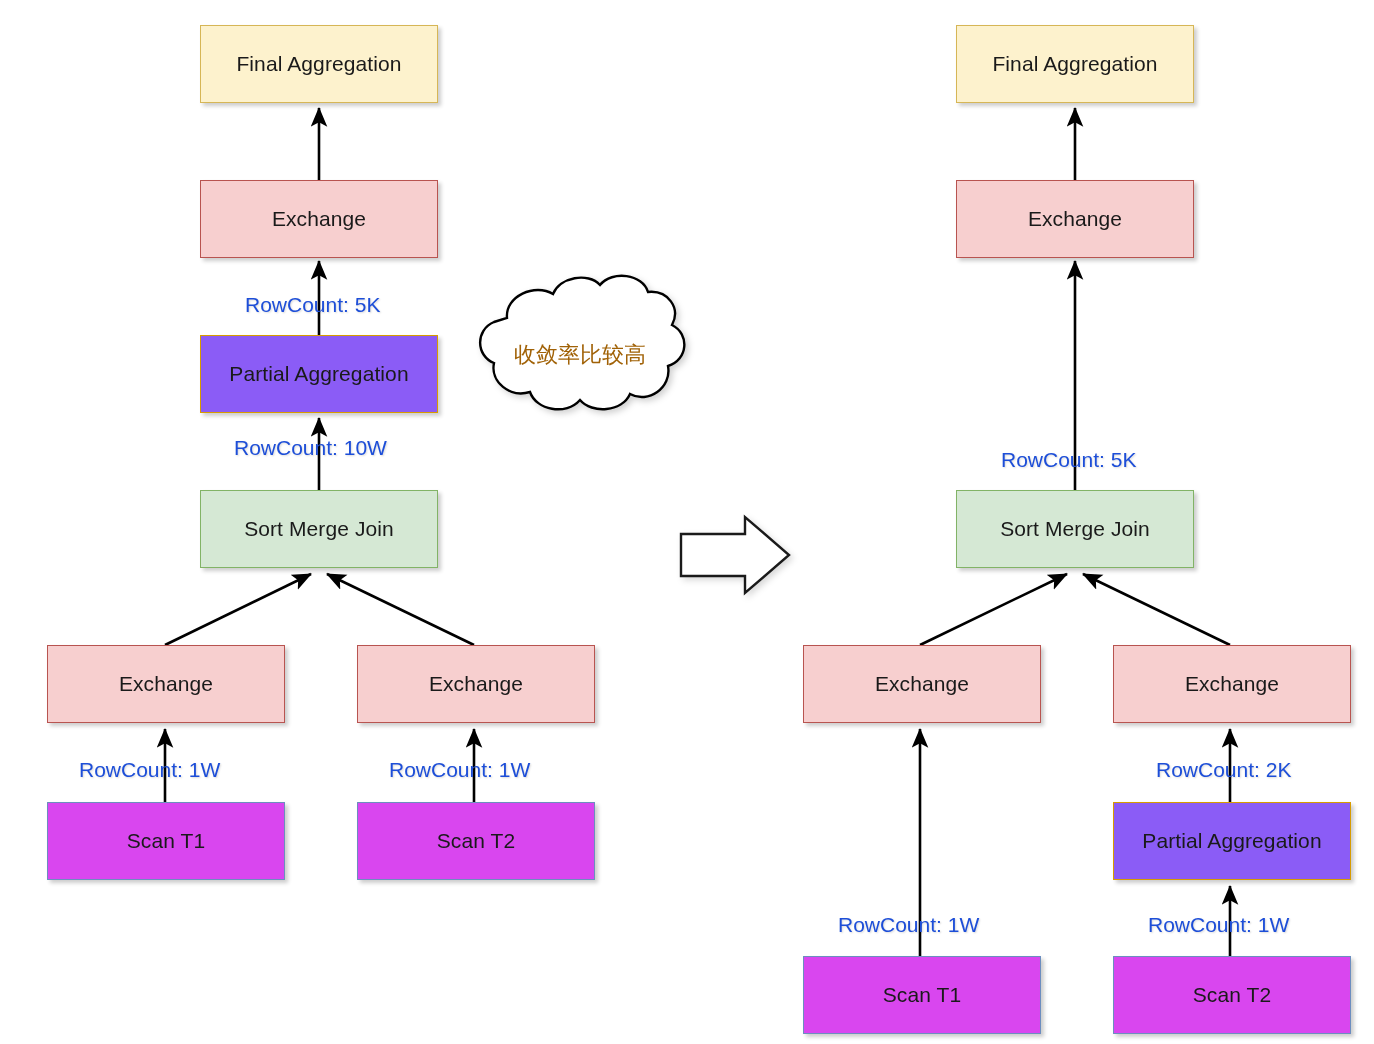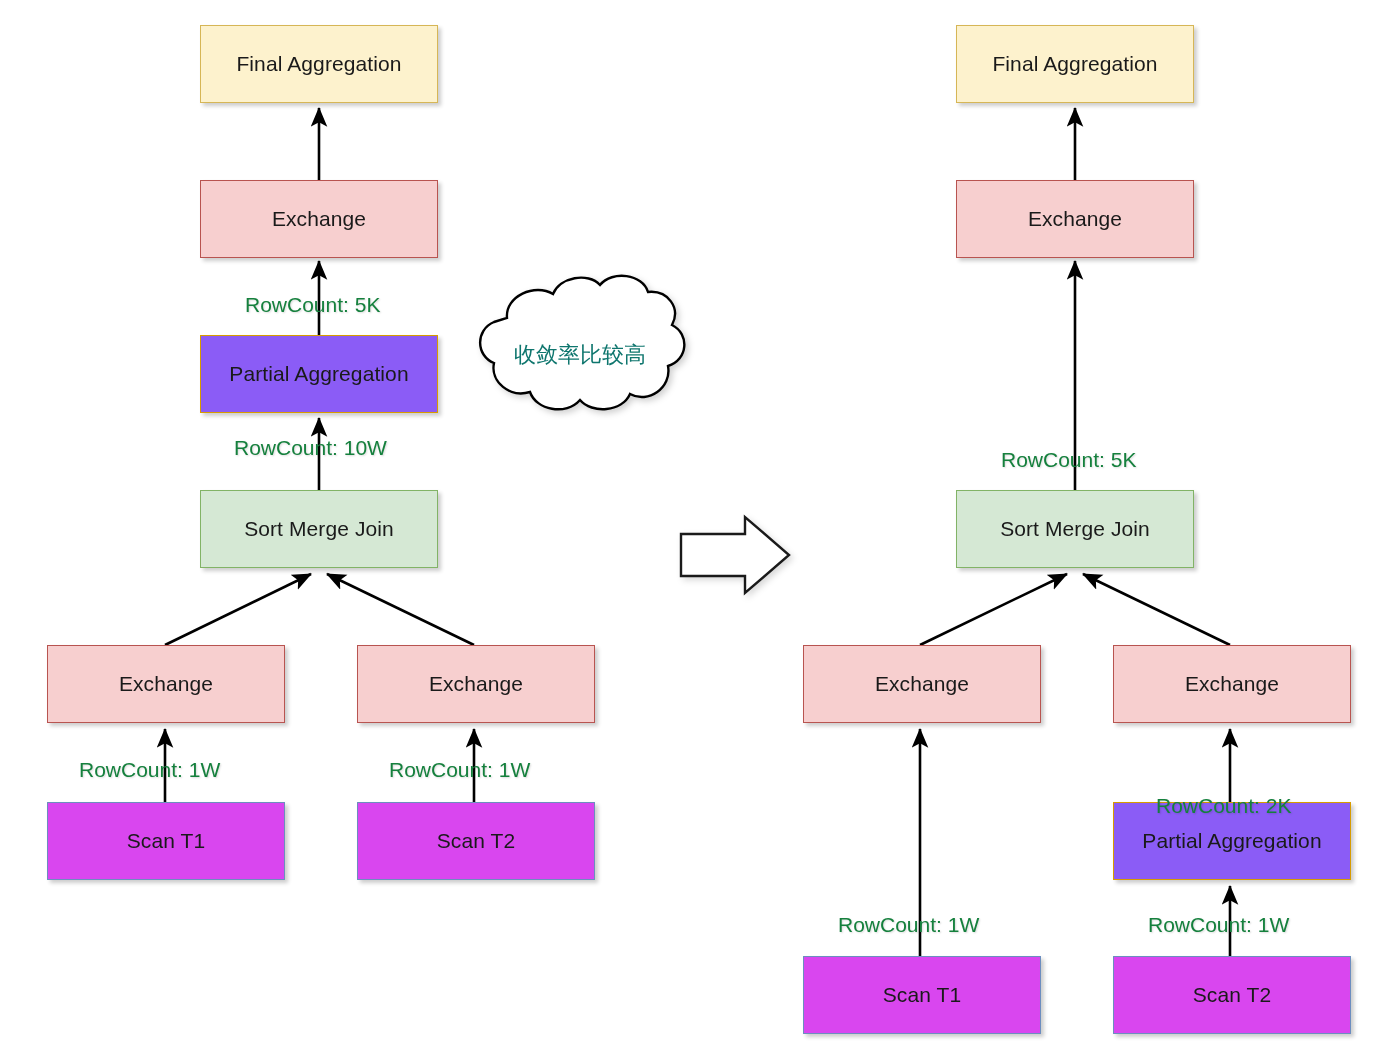--- a/index.html
+++ b/index.html
@@ -33,35 +33,35 @@
   }
   .node.yellow  { background: #fdf2cd; border-color: #d6b656; }
   .node.red     { background: #f7cfcf; border-color: #b85450; }
   .node.orange  { background: #8b5cf6; border-color: #d79b00; }
   .node.green   { background: #d5e8d4; border-color: #82b366; }
   .node.blue    { background: #d946ef; border-color: #6c8ebf; }
 
   .edge-label {
     position: absolute;
     font-size: 21px;
-    color: #15803d;
+    color: #1d4ed8;
     white-space: nowrap;
     text-shadow: 1px 1px 2px rgba(0,0,0,0.15);
   }
   svg.lines {
     position: absolute;
     left: 0; top: 0;
     width: 1374px;
     height: 1044px;
     pointer-events: none;
   }
   .callout-text {
     position: absolute;
     font-size: 22px;
-    color: #0f766e;
+    color: #a16207;
     white-space: nowrap;
   }
   .watermark {
     position: absolute;
     font-size: 16px;
     color: #b9c5d8;
     white-space: nowrap;
     letter-spacing: 1px;
   }
 </style>
@@ -174,19 +174,19 @@
 
   <div class="node blue" style="left:803px; top:956px; width:238px; height:78px;">
     <span>Scan T1</span>
   </div>
 
   <div class="node blue" style="left:1113px; top:956px; width:238px; height:78px;">
     <span>Scan T2</span>
   </div>
 
   <div class="edge-label" style="left:1001px; top:448px;">RowCount: 5K</div>
-  <div class="edge-label" style="left:1156px; top:794px;">RowCount: 2K</div>
+  <div class="edge-label" style="left:1156px; top:758px;">RowCount: 2K</div>
   <div class="edge-label" style="left:838px; top:913px;">RowCount: 1W</div>
   <div class="edge-label" style="left:1148px; top:913px;">RowCount: 1W</div>
 
   <div class="watermark" style="left:1205px; top:1047px;">@稀土掘金技术社区</div>
 
 </div>
 
 </body></html>

